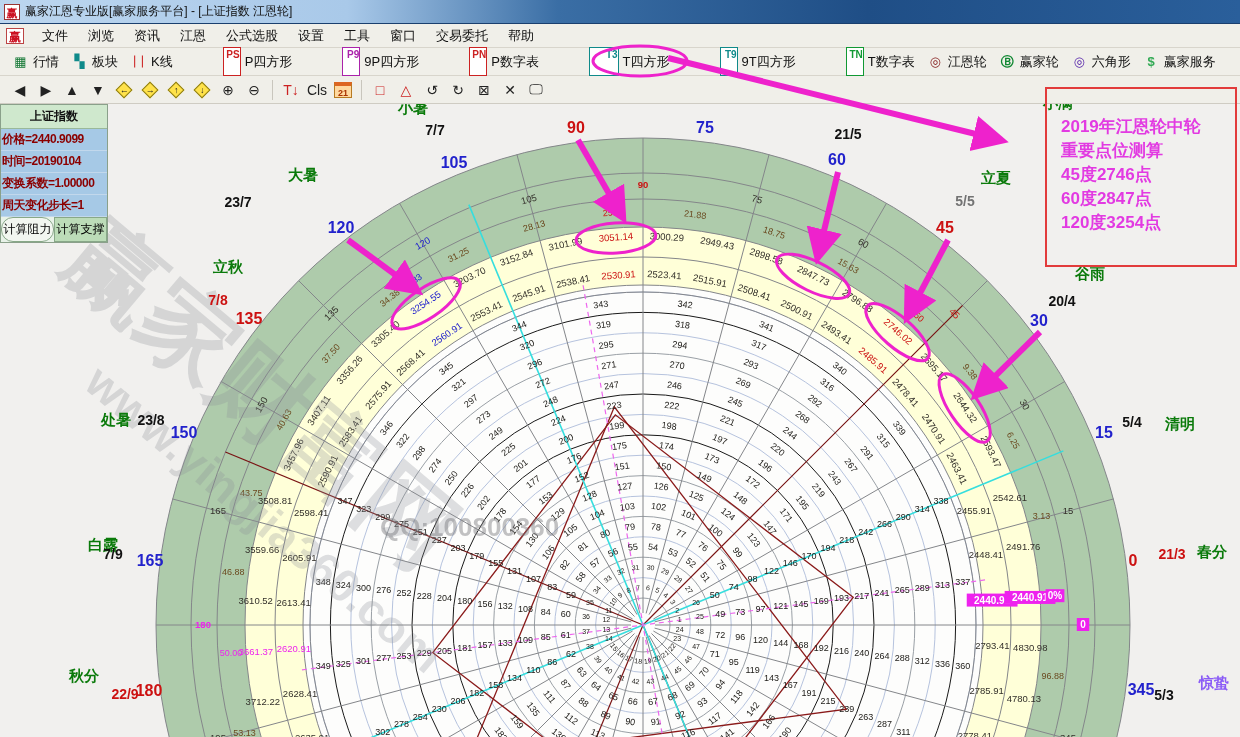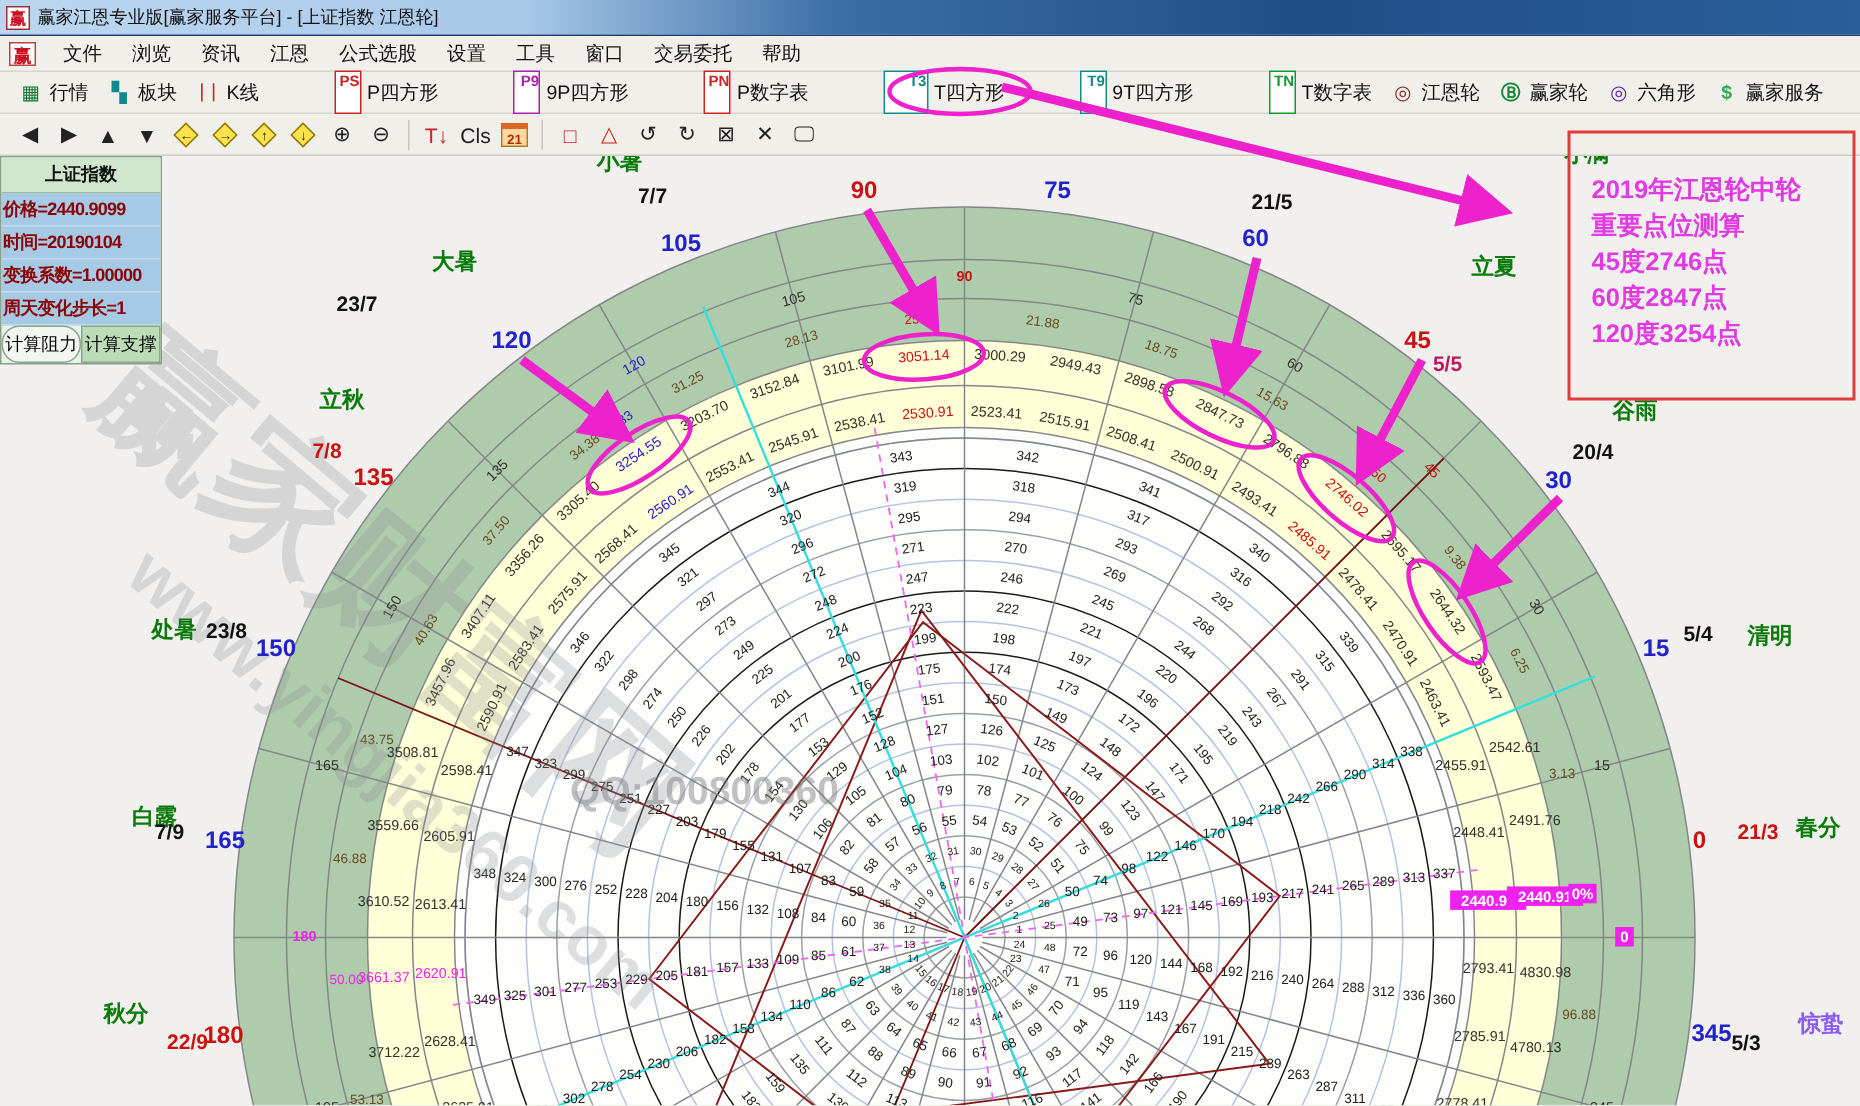--- a/index.html
+++ b/index.html
@@ -793,21 +793,21 @@
         <div class="wlabel" style="left: 1180px; top: 320px; color: rgb(10, 122, 10); font-size: 15px;">清明</div>
         <div class="wlabel" style="left: 1212px; top: 448px; color: rgb(10, 122, 10); font-size: 15px;">春分</div>
         <div class="wlabel" style="left: 1214px; top: 579px; color: #8b5cf6; font-size: 15px;">惊蛰</div>
         <div class="wlabel" style="left: 435px; top: 26px; color: rgb(17, 17, 17); font-size: 14px;">7/7</div>
         <div class="wlabel" style="left: 238px; top: 98px; color: rgb(17, 17, 17); font-size: 14px;">23/7</div>
         <div class="wlabel" style="left: 218px; top: 196px; color: rgb(204, 17, 17); font-size: 14px;">7/8</div>
         <div class="wlabel" style="left: 151px; top: 316px; color: rgb(17, 17, 17); font-size: 14px;">23/8</div>
         <div class="wlabel" style="left: 113px; top: 450px; color: rgb(17, 17, 17); font-size: 14px;">7/9</div>
         <div class="wlabel" style="left: 125px; top: 590px; color: rgb(204, 17, 17); font-size: 14px;">22/9</div>
         <div class="wlabel" style="left: 848px; top: 30px; color: rgb(17, 17, 17); font-size: 14px;">21/5</div>
-        <div class="wlabel" style="left: 965px; top: 97px; color: #be185d; font-size: 14px; margin-top: 41px;">5/5</div>
+        <div class="wlabel" style="left: 965px; top: 97px; color: #737373; font-size: 14px;">5/5</div>
         <div class="wlabel" style="left: 1062px; top: 197px; color: rgb(17, 17, 17); font-size: 14px;">20/4</div>
         <div class="wlabel" style="left: 1132px; top: 318px; color: rgb(17, 17, 17); font-size: 14px;">5/4</div>
         <div class="wlabel" style="left: 1172px; top: 450px; color: rgb(204, 17, 17); font-size: 14px;">21/3</div>
         <div class="wlabel" style="left: 1164px; top: 591px; color: rgb(17, 17, 17); font-size: 14px;">5/3</div>
         <div class="wlabel" style="left: 576px; top: 24px; color: rgb(204, 17, 17); font-size: 16px;">90</div>
         <div class="wlabel" style="left: 705px; top: 24px; color: rgb(34, 34, 204); font-size: 16px;">75</div>
         <div class="wlabel" style="left: 454px; top: 59px; color: rgb(34, 34, 204); font-size: 16px;">105</div>
         <div class="wlabel" style="left: 837px; top: 56px; color: rgb(34, 34, 204); font-size: 16px;">60</div>
         <div class="wlabel" style="left: 341px; top: 124px; color: rgb(34, 34, 204); font-size: 16px;">120</div>
         <div class="wlabel" style="left: 945px; top: 124px; color: rgb(204, 17, 17); font-size: 16px;">45</div>

